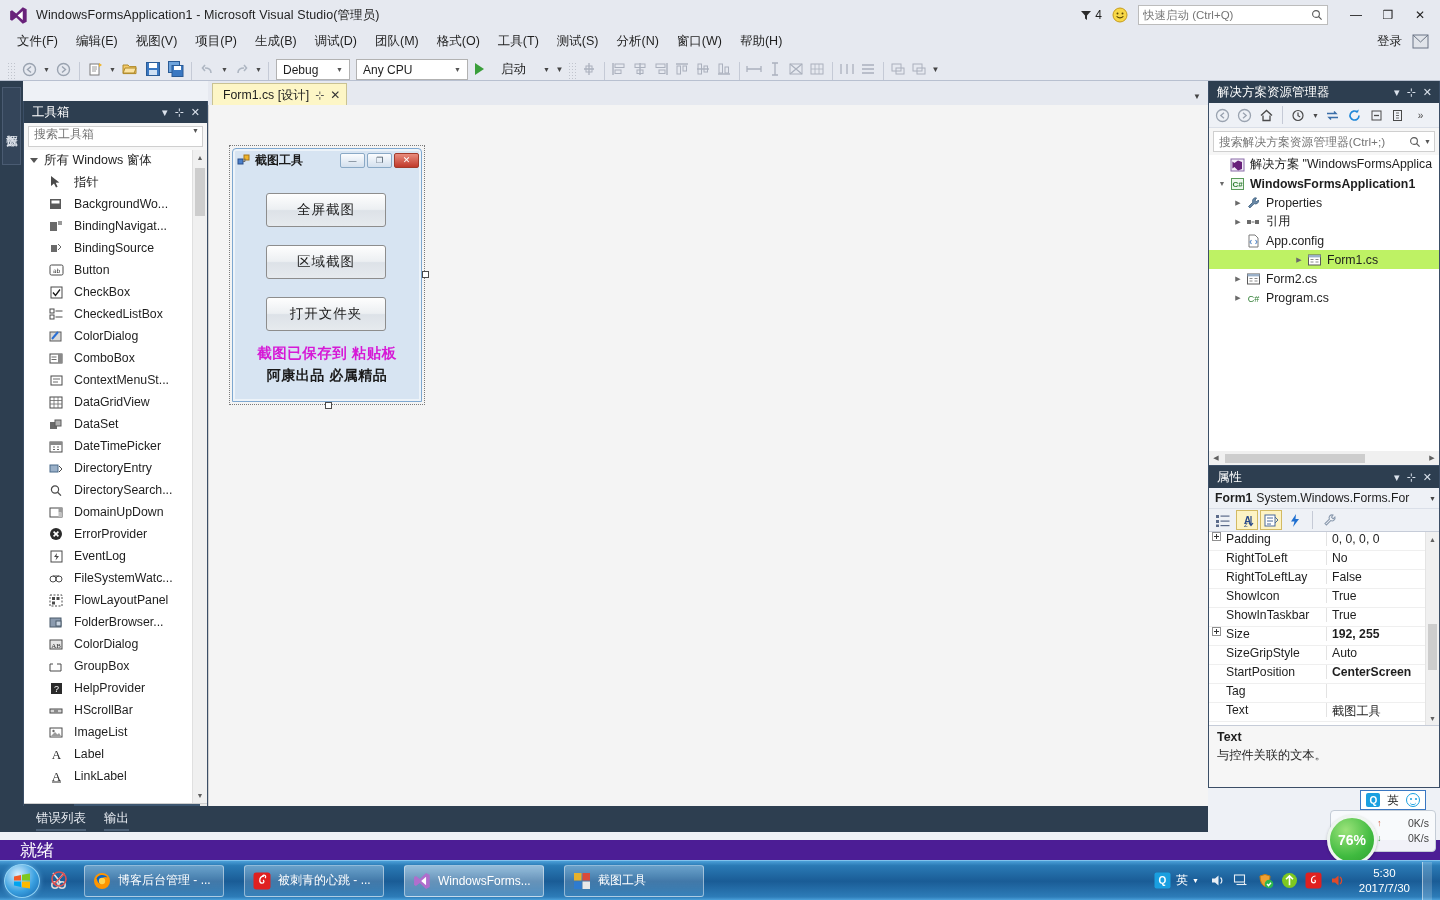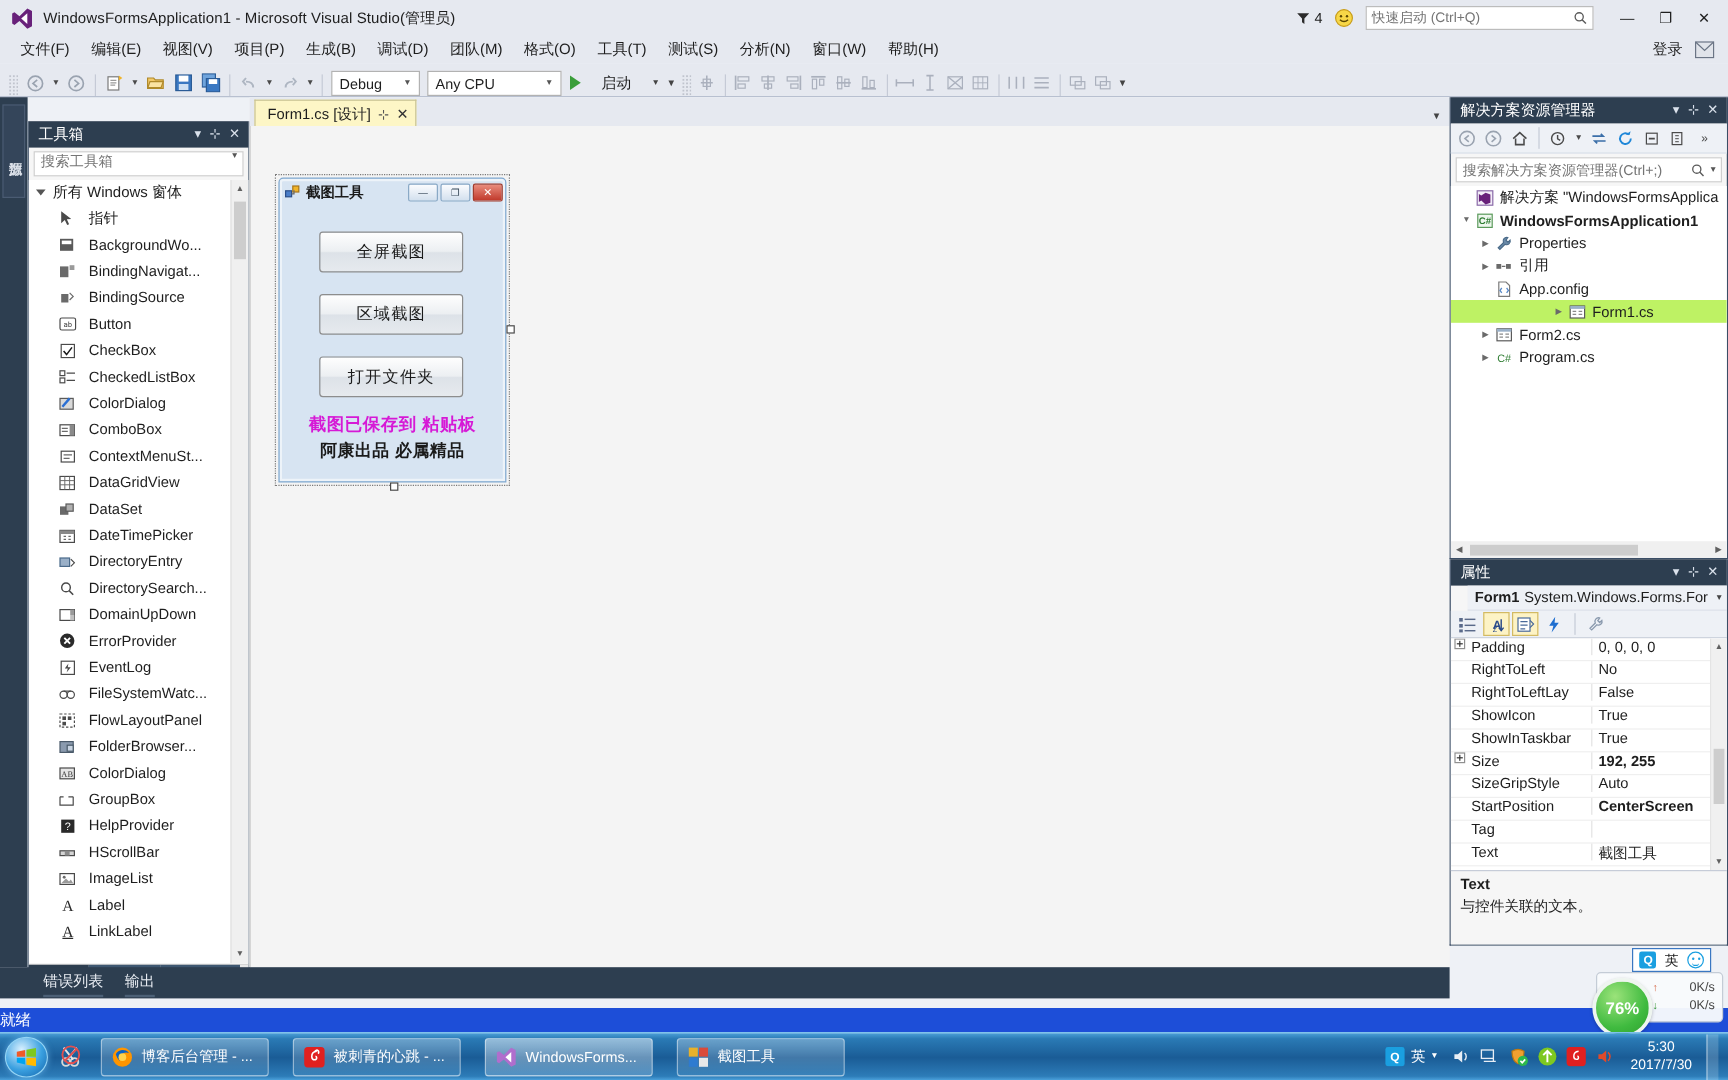--- a/index.html
+++ b/index.html
@@ -218,21 +218,21 @@
   .se-hs-thumb { height: 9px; background: #cdcdcd; width: 140px; margin-left: 2px; }
 
   
   .props {
     position: absolute; left: 1208px; top: 466px; width: 232px; height: 322px;
     background: #f6f6f6; border: 1px solid #3b4e66; border-top: none;
     display: flex; flex-direction: column;
   }
   .pr-objrow {
     height: 21px; background: #eef1f6; display: flex; align-items: center; padding: 0 3px 0 6px;
-    font-size: 12.2px; color: #1e1e1e; gap: 4px; border-bottom: 1px solid #dadfe8; margin-left: 14px;
+    font-size: 12.2px; color: #1e1e1e; gap: 4px; border-bottom: 1px solid #dadfe8;
   }
   .pr-obj-name { font-weight: bold; }
   .pr-obj-type { overflow: hidden; text-overflow: clip; white-space: nowrap; flex: 1; }
   .pr-toolbar { height: 23px; background: #eef1f6; display: flex; align-items: center; padding: 0 3px; gap: 2px; border-bottom: 1px solid #c6ccd8; }
   .pr-tb-btn { width: 22px; height: 20px; display: flex; align-items: center; justify-content: center; }
   .pr-tb-btn.on { background: #fdf3c5; border: 1px solid #d3ba63; }
   .pr-grid { flex: 1; background: #fff; overflow: hidden; position: relative; }
   .pr-row { display: flex; height: 19px; align-items: flex-start; font-size: 12.2px; color: #1e1e1e; border-bottom: 1px solid #efefef; }
   .pr-plus { width: 15px; display:flex; align-items:center; justify-content:center; }
   .pr-plus .box { width: 9px; height: 9px; border: 1px solid #909090; background:#fff; position: relative; }
@@ -244,22 +244,22 @@
   .pr-scroll { position: absolute; right: 0; top: 0; width: 14px; height: 100%; background: #f0f0f0; border-left:1px solid #e4e4e4; }
   .pr-sc-arrow { height: 14px; display:flex; align-items:center; justify-content:center; font-size:7px; color:#606060; }
   .pr-sc-thumb { position:absolute; left:2px; right:2px; top:92px; height:46px; background:#cdcdcd; }
   .pr-desc { height: 62px; background: #f6f6f6; border-top: 1px solid #c6ccd8; padding: 4px 8px; }
   .pr-desc-t { font-size: 12.4px; font-weight: bold; color: #1e1e1e; }
   .pr-desc-b { font-size: 12.2px; color: #1e1e1e; margin-top: 3px; }
 
   
   .statusbar {
     position: absolute; left: 0; top: 840px; width: 1440px; height: 20px;
-    background: #1d4ed8; display: flex; align-items: center; padding-left: 0;
-    color: #fff; font-size: 13px;
+    background: #4c1d95; display: flex; align-items: center; padding-left: 20px;
+    color: #fff; font-size: 17px;
   }
 
   
   .ime-bar {
     position: absolute; left: 1360px; top: 790px; width: 66px; height: 20px;
     background: #fff; border: 1px solid #3a77c2; display: flex; align-items: center;
     justify-content: space-around; padding: 0 2px;
   }
   .ime-q { width: 14px; height: 14px; background: #1a9fe0; border-radius: 2px; color: #fff;
     font-size: 10px; display: flex; align-items: center; justify-content: center; font-weight: bold; }

